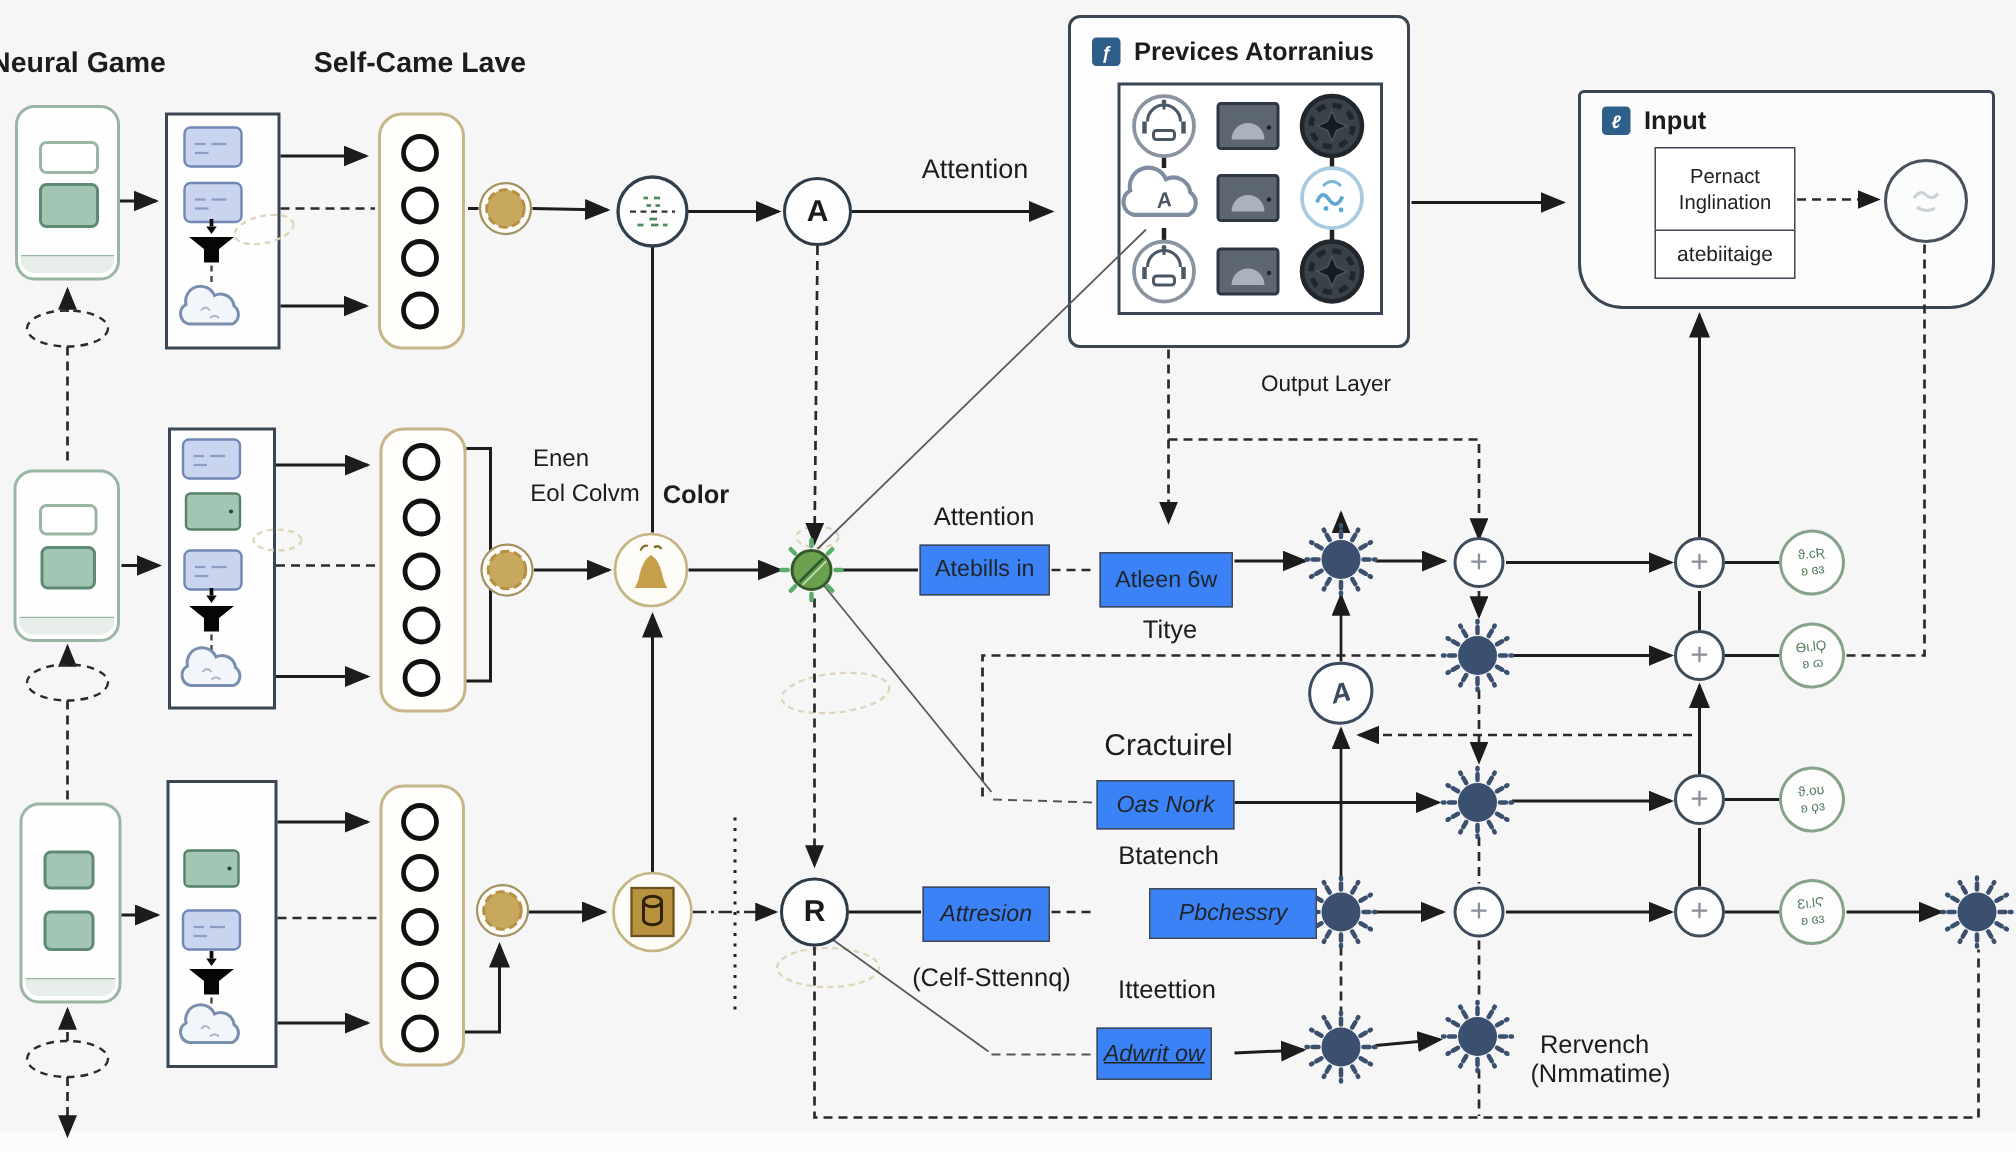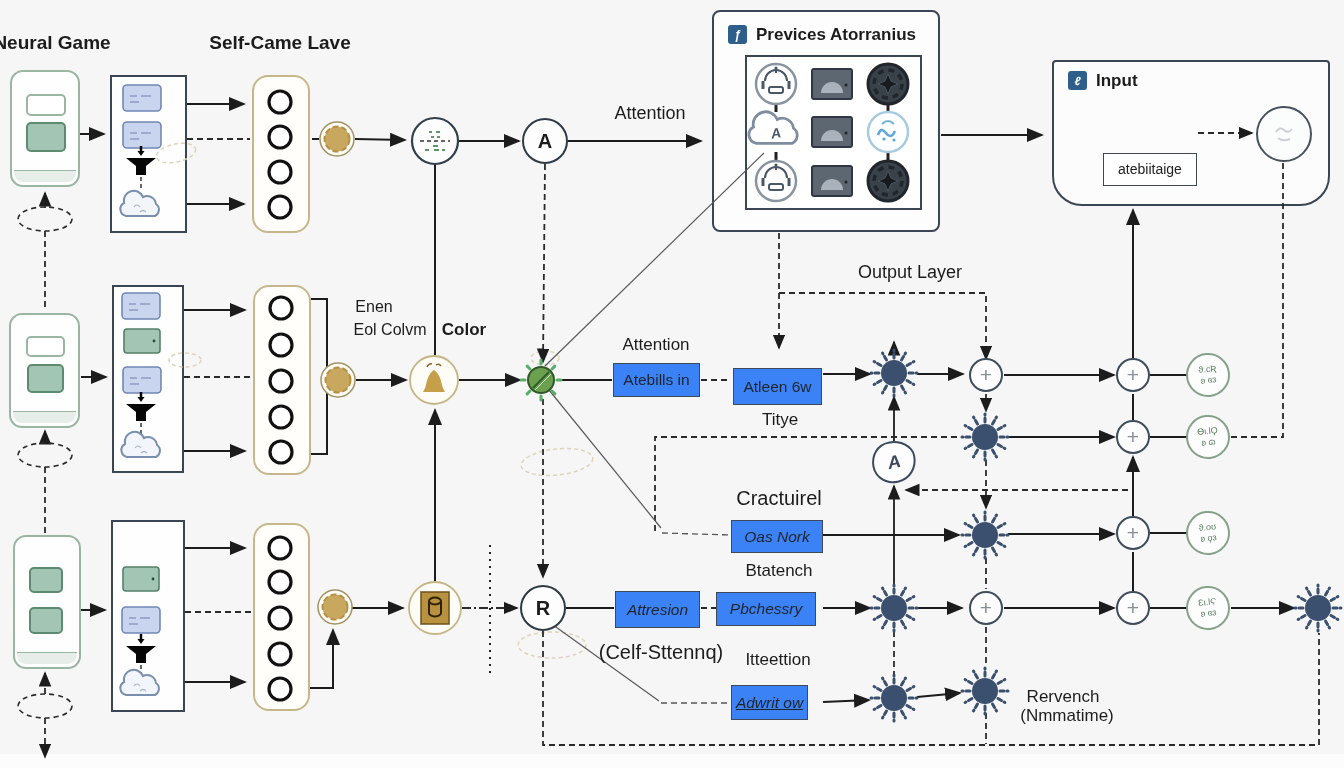--- a/index.html
+++ b/index.html
@@ -364,42 +364,46 @@
   </svg>
 
   <div class="lbl bold" style="left:52px;top:43px;font-size:19px;">Neural Game</div>
   <div class="lbl bold" style="left:280px;top:43px;font-size:19px;">Self-Came Lave</div>
   <div class="lbl" style="left:650px;top:113px;font-size:18px;">Attention</div>
   <div class="lbl" style="left:374px;top:307px;font-size:16px;">Enen</div>
   <div class="lbl" style="left:390px;top:330px;font-size:16px;">Eol Colvm</div>
   <div class="lbl" style="left:464px;top:330px;font-weight:bold;">Color</div>
   <div class="lbl" style="left:656px;top:345px;">Attention</div>
   <div class="lbl" style="left:780px;top:420px;">Titye</div>
-  <div class="lbl" style="left:884px;top:272px;font-size:18px;margin-left:26px;">Output Layer</div>
+  <div class="lbl" style="left:884px;top:256px;font-size:15px;">Output Layer</div>
   <div class="lbl" style="left:779px;top:498px;font-size:20px;">Cractuirel</div>
   <div class="lbl" style="left:779px;top:571px;">Btatench</div>
   <div class="lbl" style="left:778px;top:660px;">Itteettion</div>
-  <div class="lbl" style="left:661px;top:652px;font-size:20px;">(Celf-Sttennq)</div>
+  <div class="lbl" style="left:661px;top:652px;font-size:17px;">(Celf-Sttennq)</div>
   <div class="lbl" style="left:1063px;top:697px;">Rervench</div>
   <div class="lbl" style="left:1067px;top:716px;">(Nmmatime)</div>
 
   <div class="iconsq" style="left:728px;top:25px;">ƒ</div>
   <div class="titletxt" style="left:756px;top:25px;">Previces Atorranius</div>
   <div class="iconsq" style="left:1068px;top:71px;">ℓ</div>
   <div class="titletxt" style="left:1096px;top:71px;">Input</div>
 
+  <div class="cella" style="left:1103px;top:98px;width:94px;height:57px;">
+    <span>Pernact</span>
+    <span>Inglination</span>
+  </div>
   <div class="cella" style="left:1103px;top:153px;width:94px;height:33px;font-size:14px;">
     <span>atebiitaige</span>
   </div>
 
   <div class="pbox" style="left:613px;top:363px;width:87px;height:34px;">Atebills in</div>
   <div class="pbox" style="left:733px;top:368px;width:89px;height:37px;">Atleen 6w</div>
   <div class="pbox it" style="left:731px;top:520px;width:92px;height:33px;">Oas Nork</div>
   <div class="pbox it" style="left:615px;top:591px;width:85px;height:37px;">Attresion</div>
-  <div class="pbox it" style="left:716px;top:592px;width:100px;height:34px;">Pbchessry</div>
+  <div class="pbox it" style="left:766px;top:592px;width:112px;height:34px;">Pbchessry</div>
   <div class="pbox it" style="left:731px;top:685px;width:77px;height:35px;text-decoration:underline;">Adwrit ow</div>
 
   <div class="cnode letter" style="left:522px;top:118px;">A</div>
   <div class="cnode letter" style="left:520px;top:585px;">R</div>
   <div class="cnode" style="left:872px;top:441px;width:44px;height:42px;border:2.2px solid #3b4a5e;
        border-radius:46% 54% 50% 50%/52% 46% 56% 48%;font-size:18px;font-weight:bold;font-style:italic;
        color:#3b4a5e;transform:rotate(-12deg);">A</div>
   <div class="lbl" style="left:776px;top:133px;font-size:14px;font-weight:bold;font-style:italic;color:#4a5866;transform:translate(-50%,-50%) rotate(-10deg);">A</div>
 
   <div class="cnode plus" style="left:969px;top:358px;">+</div>

